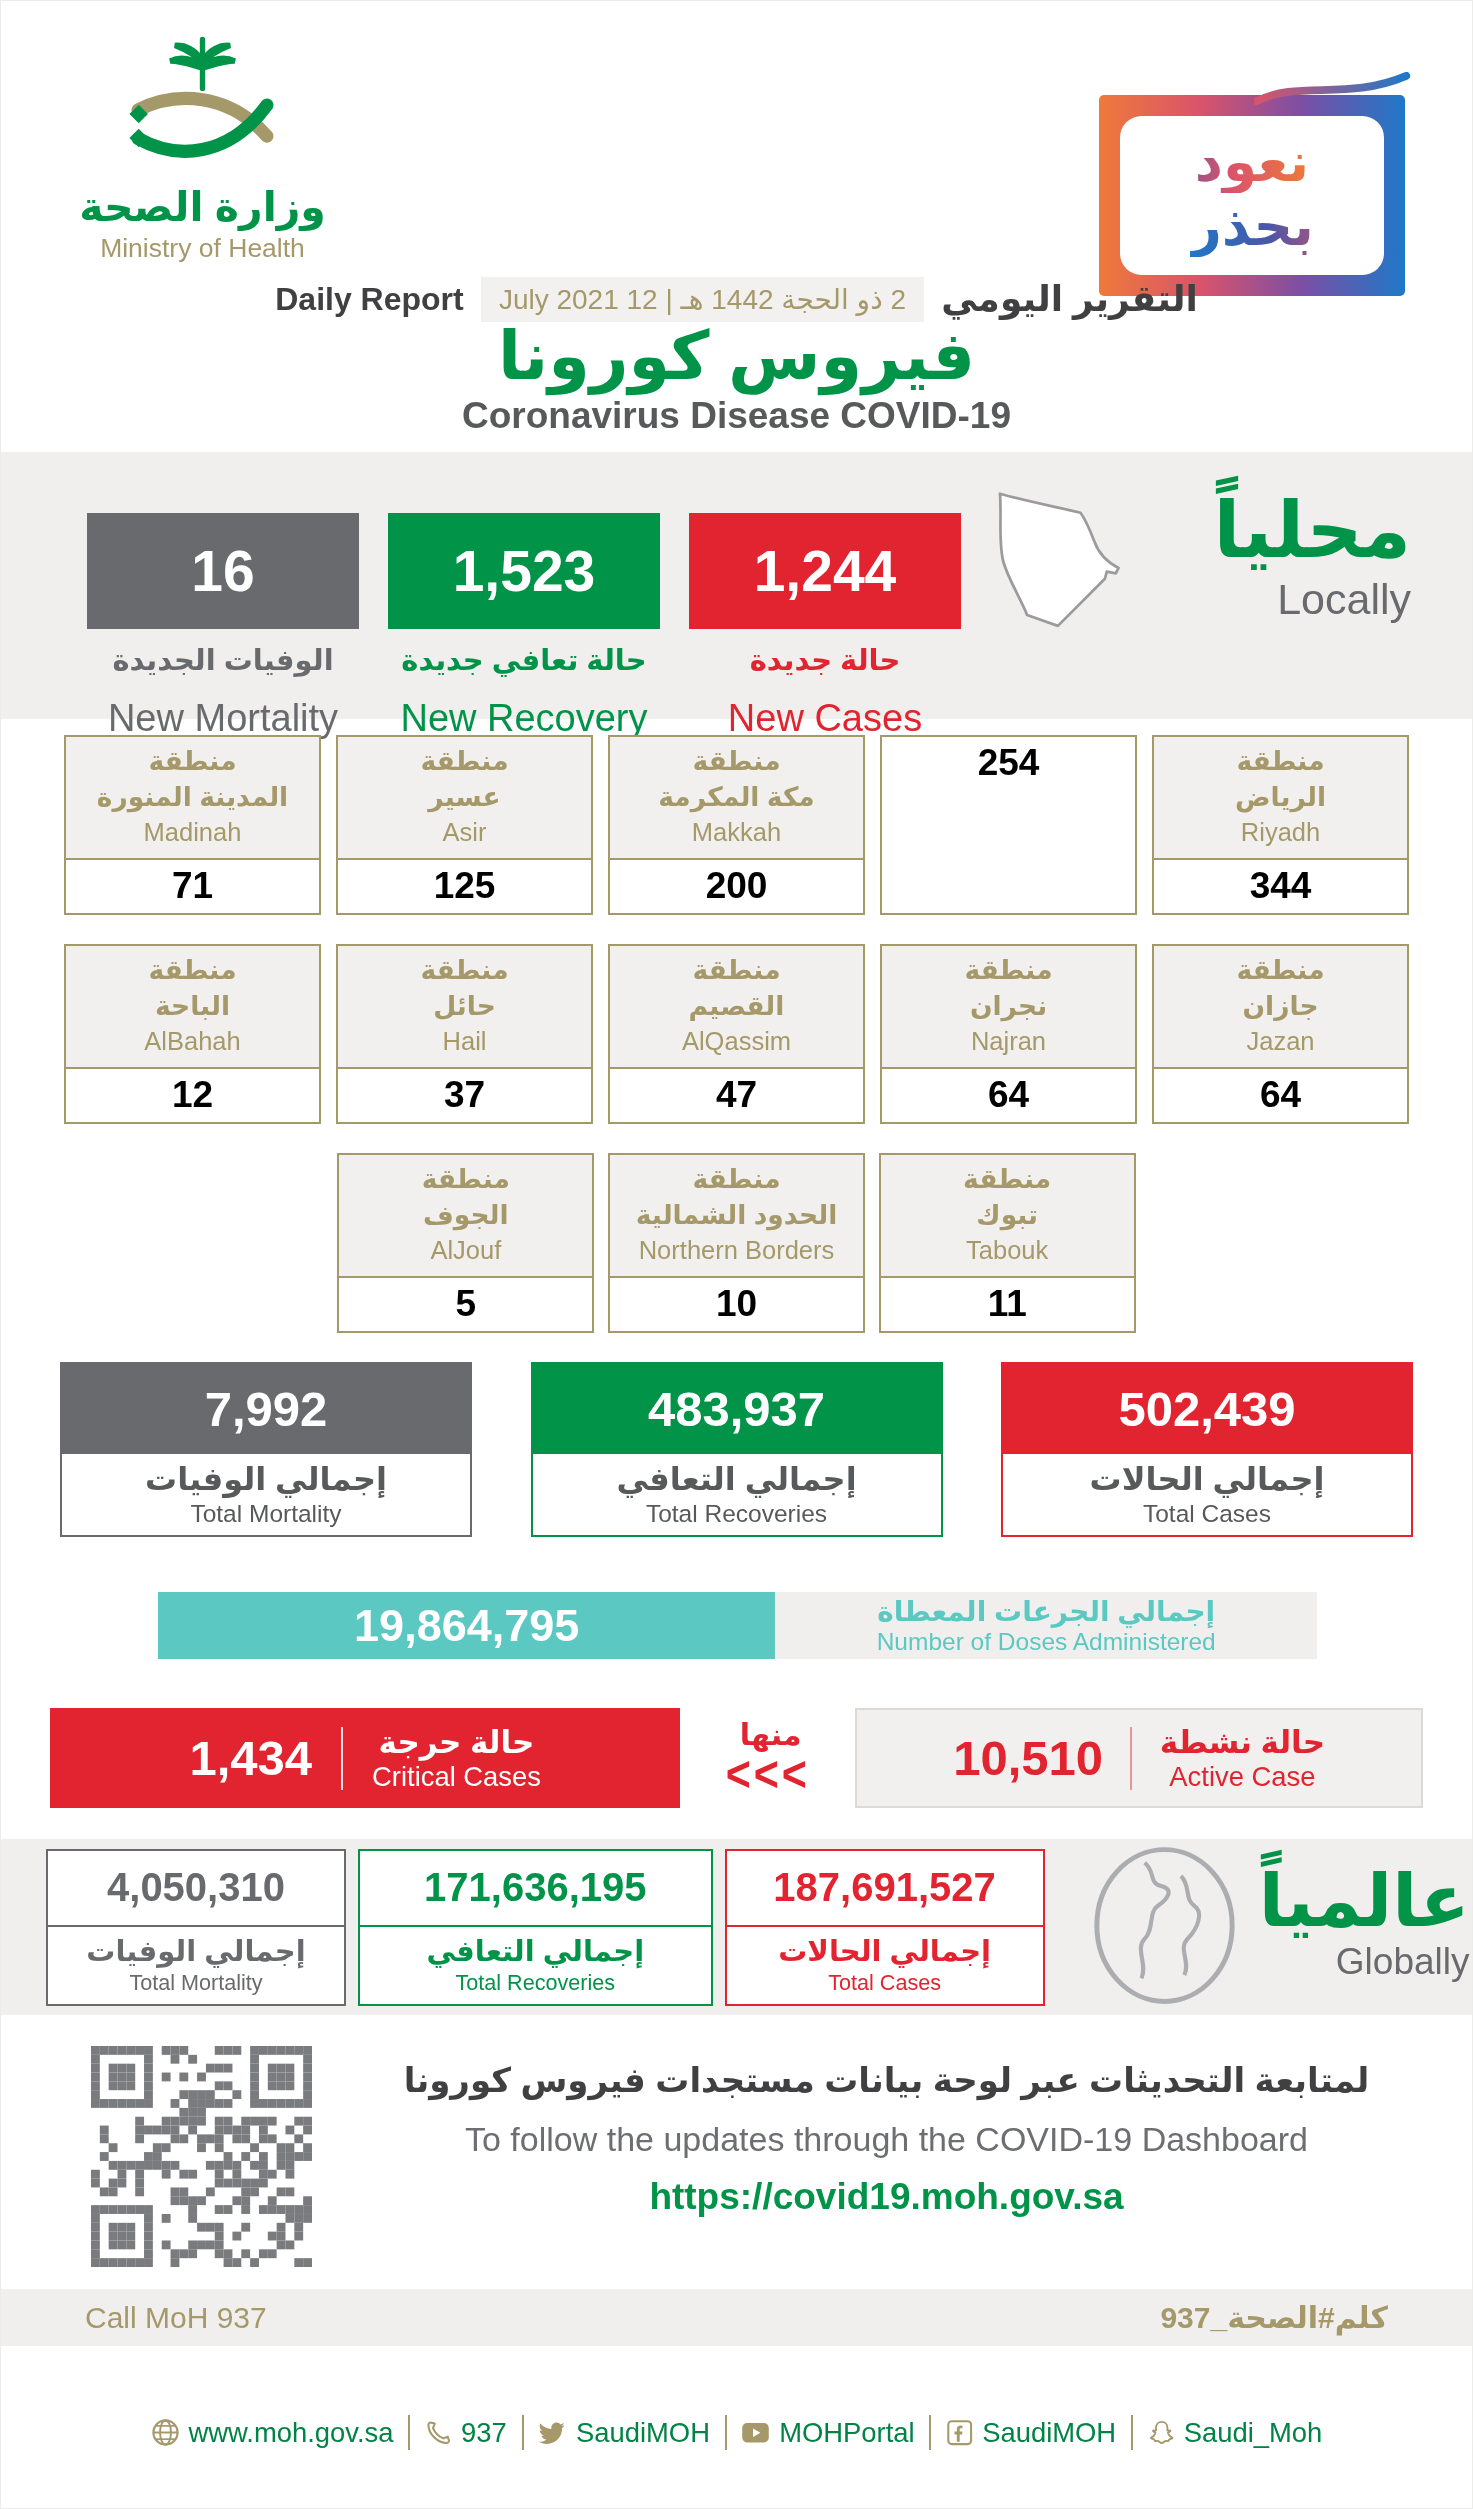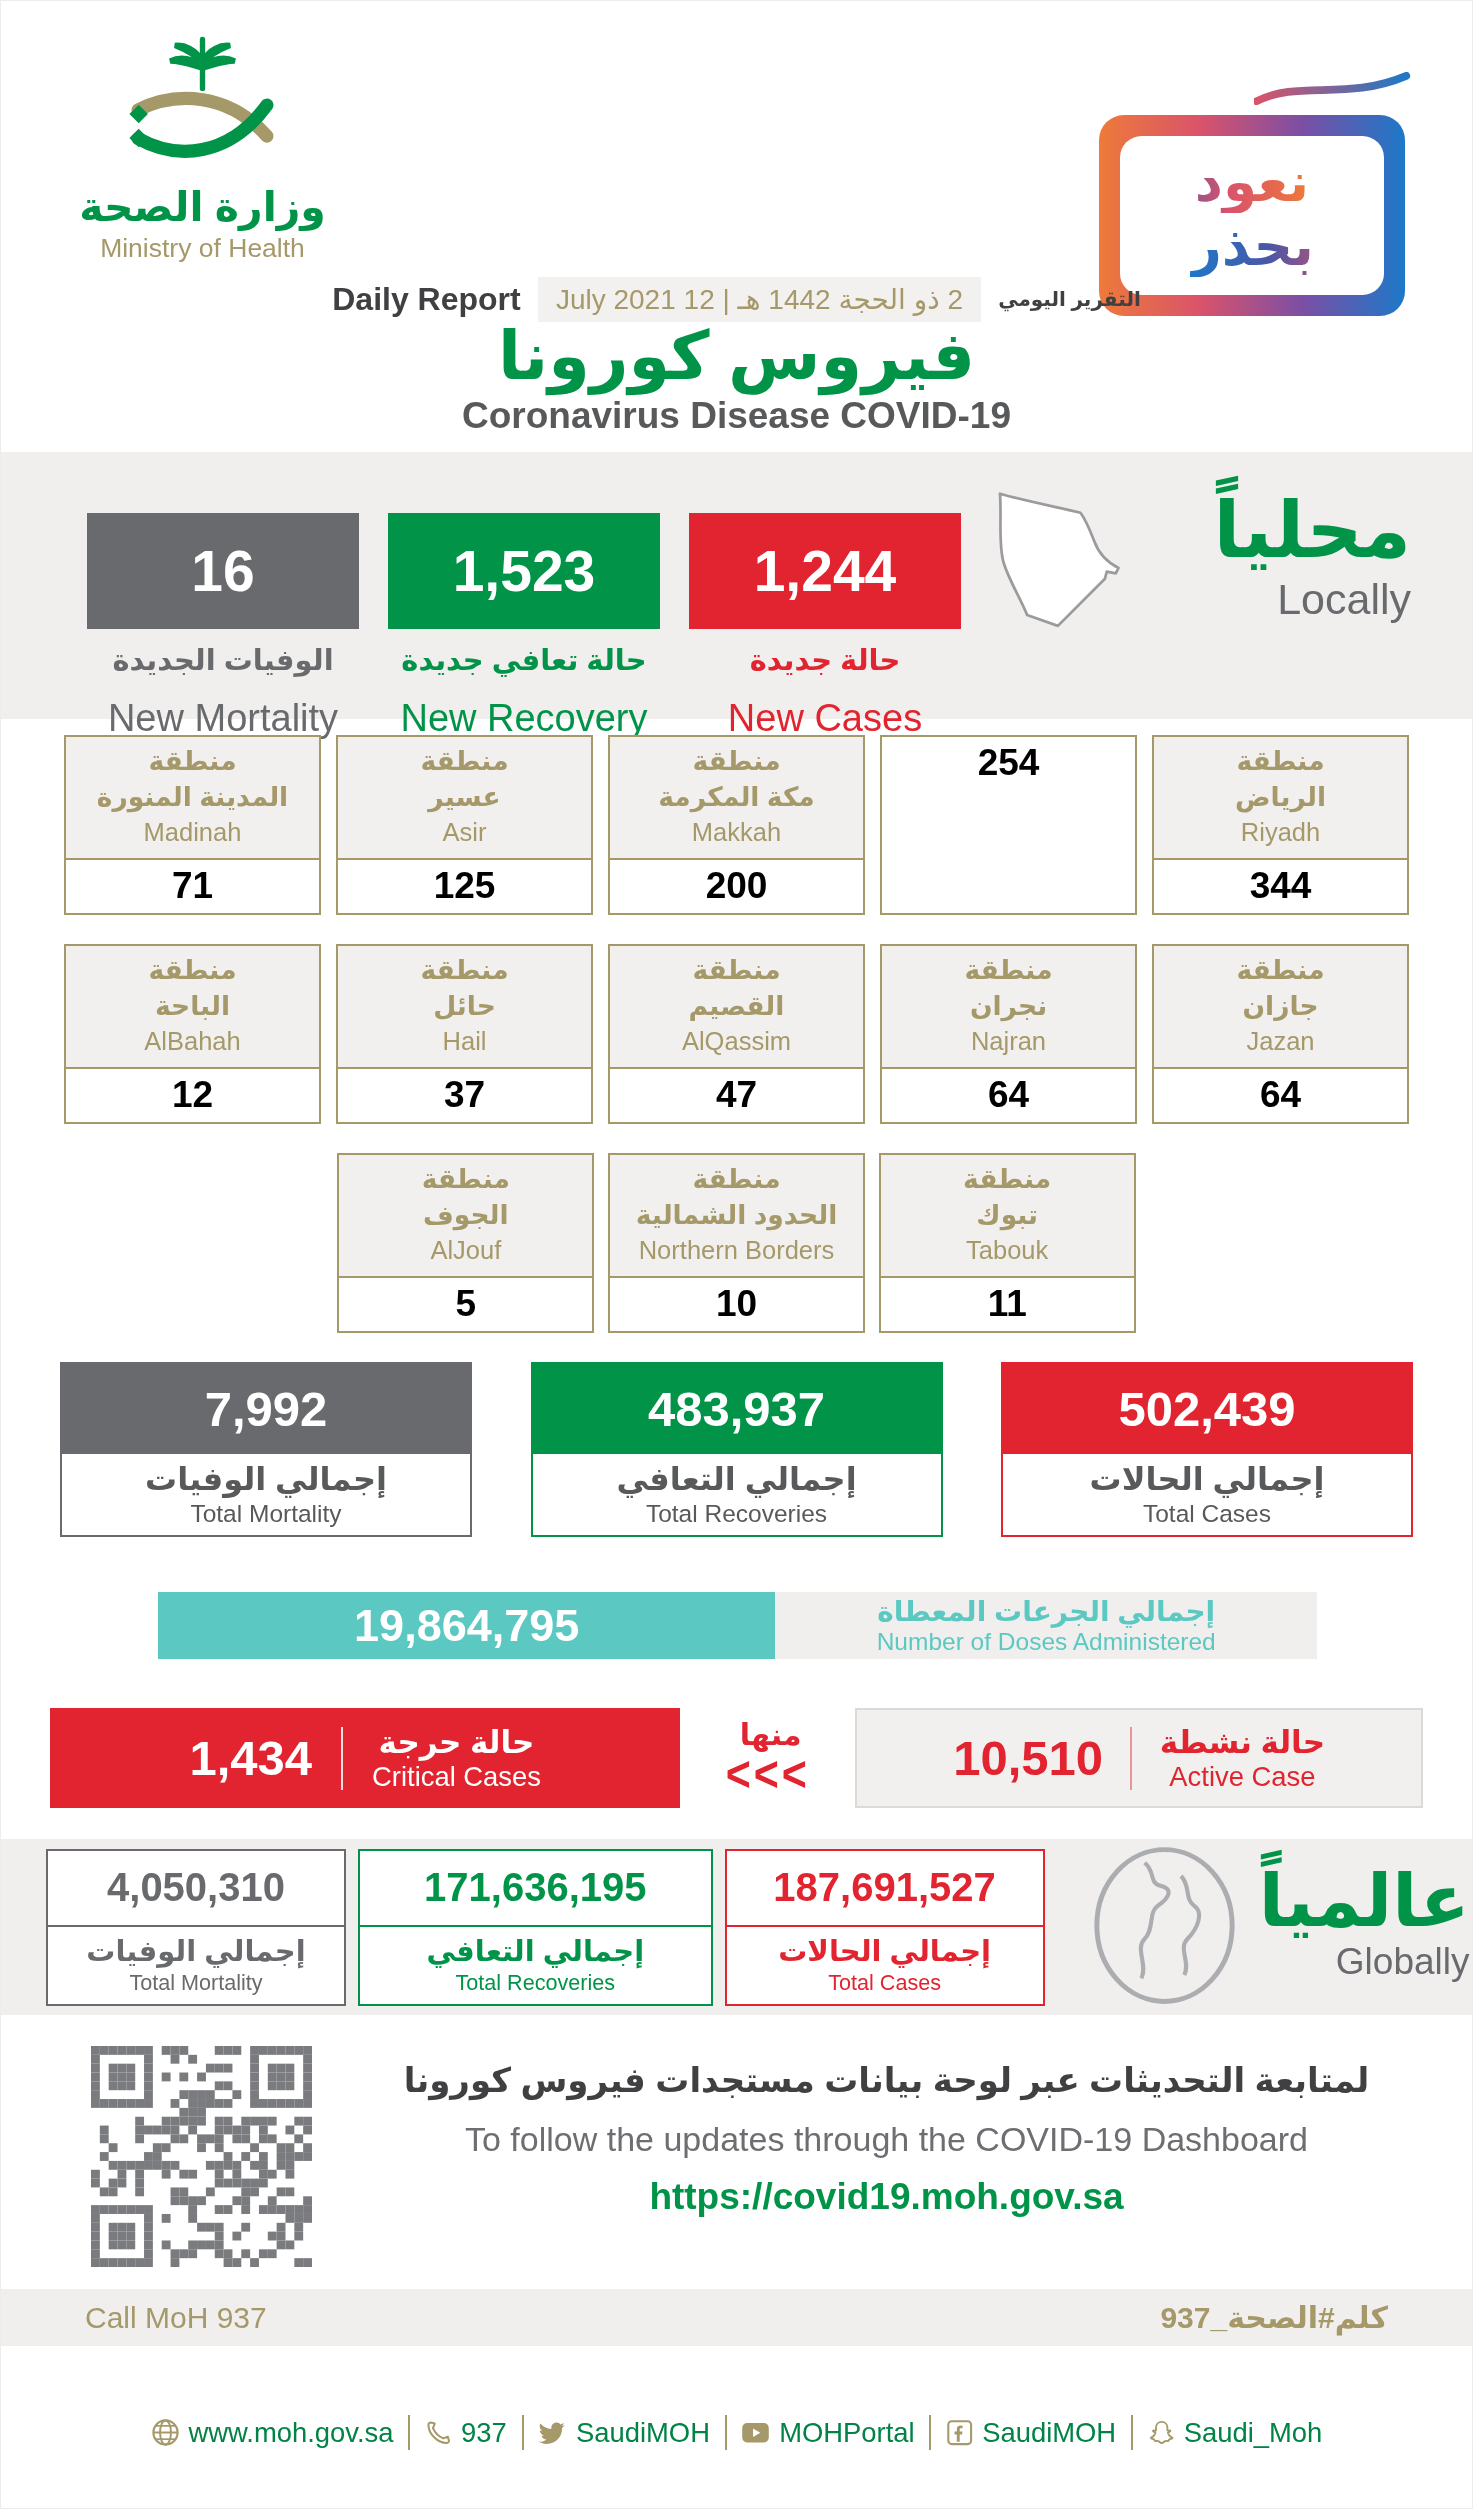--- a/index.html
+++ b/index.html
@@ -18,28 +18,28 @@
   .page{width:1473px;height:2509px;position:relative;background:#fff;border:1px solid #ECECEA;overflow:hidden;}
 
   
   .header{position:relative;height:451px;}
   .logo{position:absolute;left:74px;top:33px;width:255px;text-align:center;}
   .logo svg{display:block;margin:0 auto;}
   .logo-ar{color:var(--green);font-size:41px;font-weight:bold;margin-top:2px;}
   .logo-en{color:var(--gold);font-size:26.5px;margin-top:2px;}
   .badge-wrap{position:absolute;right:67px;top:94px;width:306px;}
   .badge-swoosh{position:absolute;right:-5.9px;top:-23.5px;}
-  .badge{background:linear-gradient(90deg,#EE7A3A,#D9536B,#7A4FA5,#1E78C8);padding:21px;border-radius:25px;margin-top:20px;}
+  .badge{background:linear-gradient(90deg,#EE7A3A,#D9536B,#7A4FA5,#1E78C8);padding:21px;border-radius:5px;}
   .badge-inner{background:#fff;border-radius:21.6px;text-align:center;padding:13.7px 9.8px 17.6px;}
   .badge-text{font-size:55px;font-weight:bold;background:linear-gradient(90deg,#1E78C8,#4B56A6,#D9536B,#EE7A3A);
     -webkit-background-clip:text;background-clip:text;color:transparent;direction:rtl;}
   .report-line{position:absolute;top:276px;left:0;right:0;display:flex;justify-content:center;align-items:center;gap:17.6px;}
   .report-en{color:var(--dark);font-size:32px;font-weight:bold;}
   .date-box{background:#F2F1EF;color:var(--gold);font-size:28px;padding:5.9px 17.6px;direction:rtl;}
-  .report-ar{color:var(--dark);font-size:20px;font-weight:bold;direction:rtl;}
+  .report-ar{color:var(--dark);font-size:36px;font-weight:bold;direction:rtl;}
   .main-title{position:absolute;top:316px;left:0;right:0;text-align:center;color:var(--green);font-size:67px;font-weight:bold;direction:rtl;}
   .sub-title{position:absolute;top:394px;left:0;right:0;text-align:center;color:var(--label);font-size:37px;font-weight:600;}
 
   
   .local-band{height:267px;background:var(--band);display:flex;padding:61px 86px 0;gap:29px;}
   .stat{width:272px;text-align:center;}
   .stat-box{height:116px;display:flex;align-items:center;justify-content:center;color:#fff;font-size:57px;font-weight:bold;}
   .stat-ar{font-size:29px;font-weight:bold;margin-top:13.7px;direction:rtl;}
   .stat-en{font-size:38px;margin-top:20px;}
   .stat.gray .stat-box{background:var(--gray);} .stat.gray .stat-ar,.stat.gray .stat-en{color:var(--gray);}

